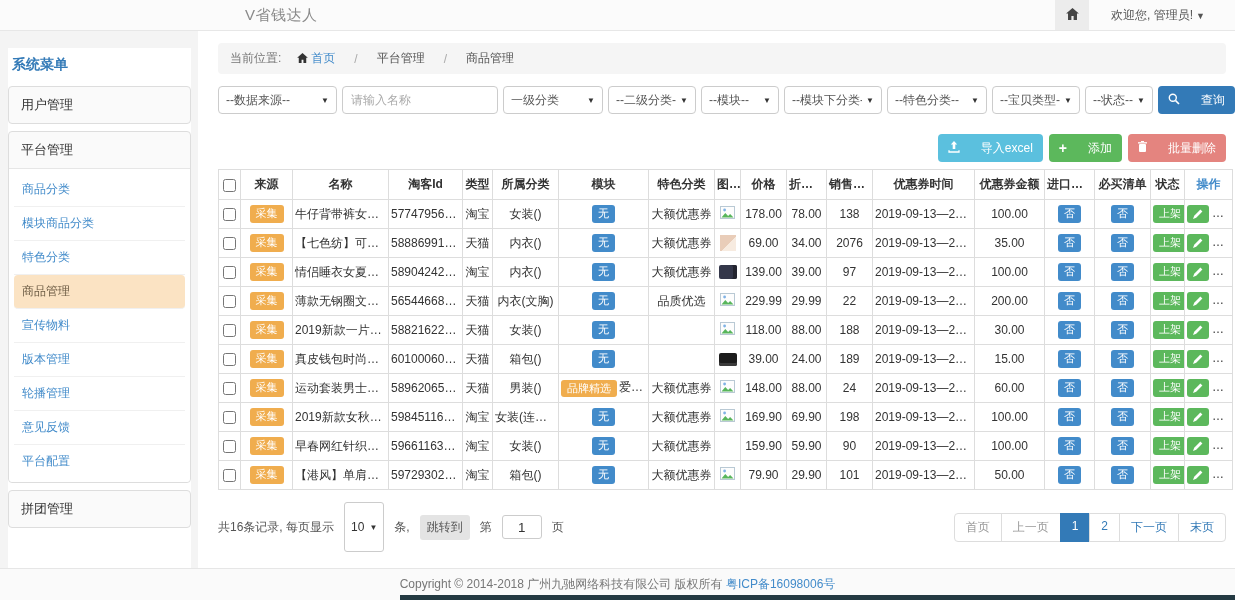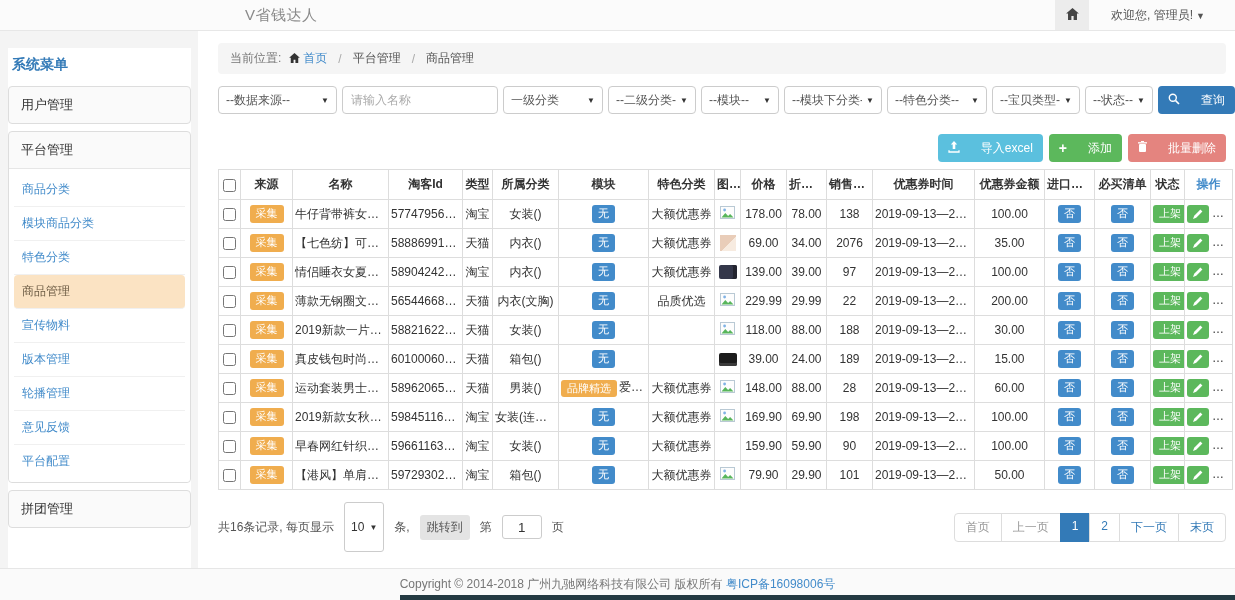--- a/index.html
+++ b/index.html
@@ -21,21 +21,21 @@
   .sidebar{position:absolute;left:8px;top:48px;width:183px;height:520px;background:#fff;overflow:hidden;z-index:2}
   .menu-title{color:#337ab7;font-weight:bold;font-size:14px;padding:8px 4px 12px}
   .panel{background:#fafafa;border:1px solid #ddd;border-radius:4px;margin-bottom:7px}
   .panel-head{padding:9px 12px;color:#333;cursor:pointer;font-size:13px}
   .panel-body{background:#fff;border-top:1px solid #e6e6e6;border-radius:0 0 4px 4px;padding:4px 5px}
   .sub-item{display:block;padding:8px 8px;color:#428bca;font-size:12px;border-bottom:1px solid #f0f0f0;text-decoration:none;cursor:pointer}
   .sub-item:last-child{border-bottom:none}
   .sub-item.active{background:#fbe3c3;border-radius:4px;color:#6b5b43}
   
   .main{position:absolute;left:218px;top:43px;width:1008px;z-index:3}
-  .breadcrumb{background:#f5f5f5;border-radius:4px;padding:7px 12px;color:#777;margin-bottom:12px;display:flex;align-items:center;gap:8px}
+  .breadcrumb{background:#f5f5f5;border-radius:4px;padding:7px 12px;color:#777;margin-bottom:12px;display:flex;align-items:center;gap:16px}
   .breadcrumb .bc-home-link{color:#428bca;cursor:pointer;display:inline-flex;align-items:center;gap:3px}
   .breadcrumb .bc-item{color:#555}
   .breadcrumb .sep{color:#aaa;margin:0 3px}
   
   .filters{display:flex;gap:5px;align-items:center;margin-bottom:20px;flex-wrap:nowrap}
   .fsel{height:28px;border:1px solid #ccc;border-radius:4px;background:#fff;display:flex;align-items:center;justify-content:space-between;padding:0 7px;color:#555;cursor:pointer;flex:none;box-sizing:border-box}
   .fsel .scaret{font-size:8px;color:#333;margin-left:4px}
   .fsel-val{overflow:hidden;white-space:nowrap}
   .finput{height:26px;border:1px solid #ccc;border-radius:4px;padding:0 8px;width:138px;color:#555;font-size:12px;flex:none;outline:none}
   .finput::placeholder{color:#aaa}
@@ -456,21 +456,21 @@
           <td>男装()</td>
           <td><span class="badge badge-orange">品牌精选</span><span class="mod-text">爱上运动</span></td>
           <td>大额优惠券</td>
           <td><span class="thumb"><svg width="15" height="13" viewBox="0 0 15 13">
                 <rect x="0.5" y="0.5" width="14" height="12" fill="#fdfdfd" stroke="#b9c9d4"></rect>
                 <circle cx="4.6" cy="4" r="1.4" fill="#7fb2e5"></circle>
                 <path d="M1.5 11.5l3.8-4.6 2.8 3 2-2 3.4 3.6z" fill="#58b65c"></path>
               </svg></span></td>
           <td>148.00</td>
           <td>88.00</td>
-          <td>28</td>
+          <td>24</td>
           <td>2019-09-13—2019-09-15</td>
           <td>60.00</td>
           <td><span class="badge badge-blue">否</span></td>
           <td><span class="badge badge-blue">否</span></td>
           <td><span class="badge badge-green">上架</span></td>
           <td><span class="ibtn ibtn-edit">
               <svg width="10" height="10" viewBox="0 0 10 10">
                 <path d="M0 10l1.2-3.2L7.4.6l2 2-6.2 6.2z" fill="#fff"></path>
               </svg>
             </span><span class="ibtn ibtn-del">

